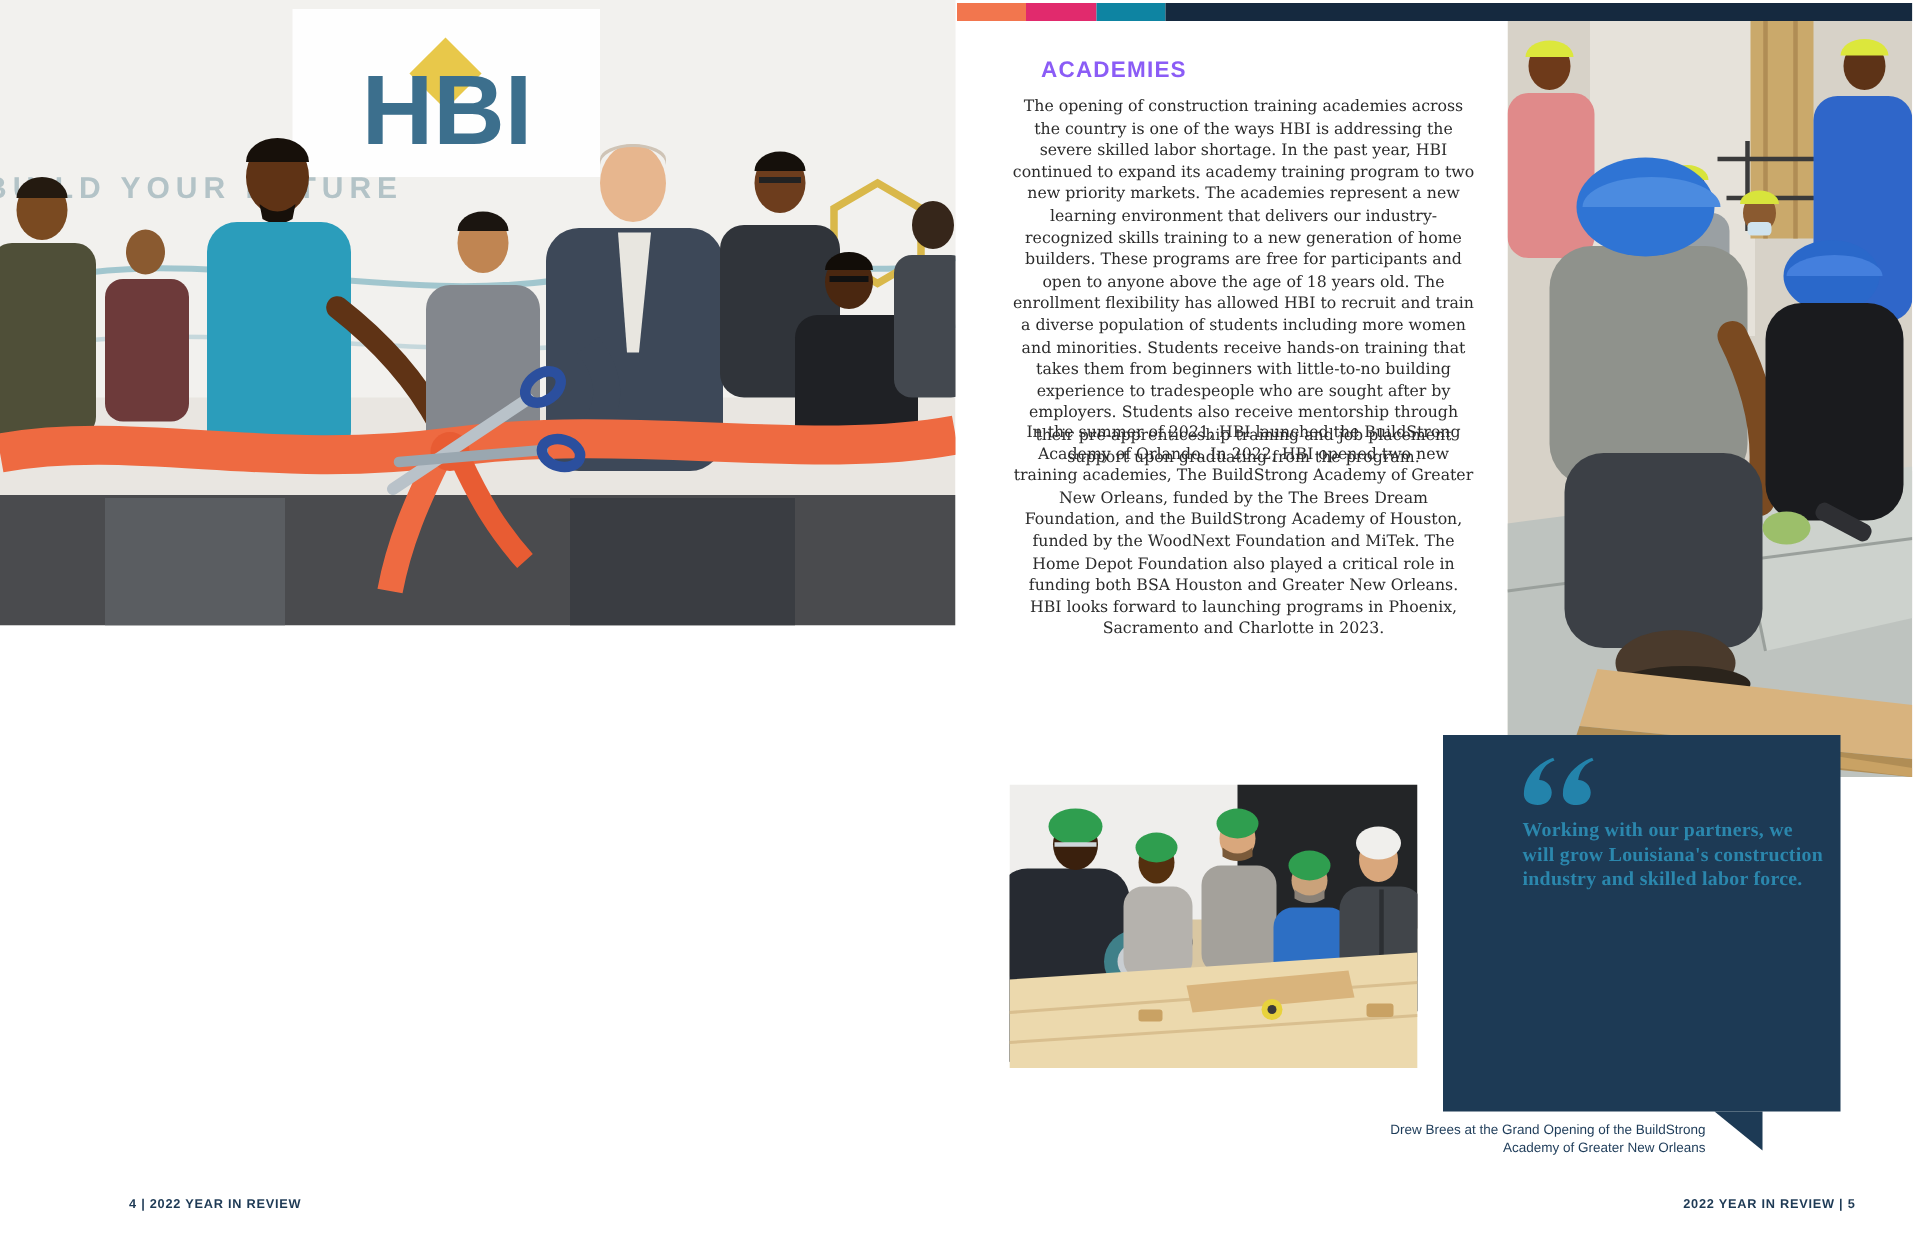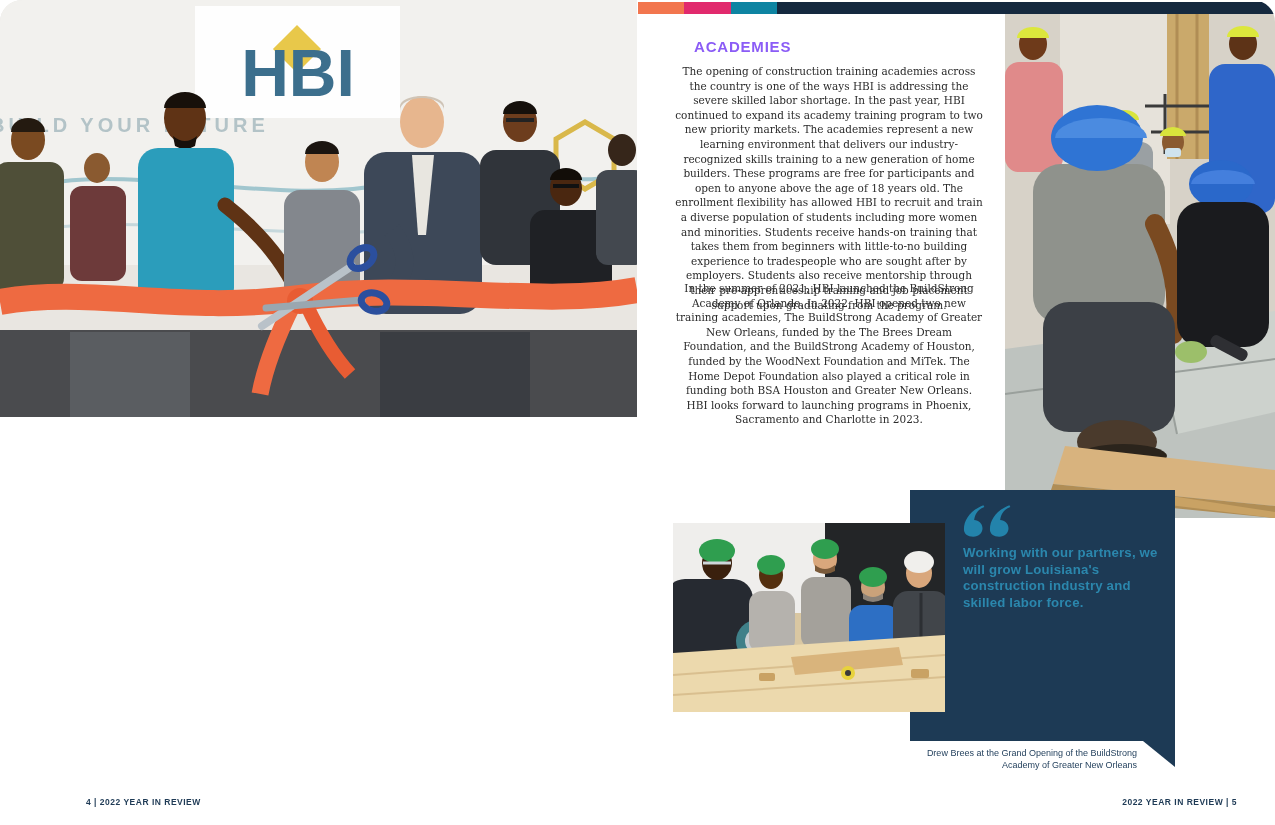--- a/index.html
+++ b/index.html
@@ -1,17 +1,17 @@
 <!DOCTYPE html>
 <html><head>
 <meta charset="utf-8">
 <style>
   html,body{margin:0;padding:0;background:#ffffff;}
   #spread{position:relative;width:1275px;height:825px;background:#ffffff;overflow:hidden;
-          font-family:"Liberation Sans",sans-serif;border-radius:22px;}
+          font-family:"Liberation Sans",sans-serif;}
   .abs{position:absolute;}
 
   
   .bar-seg{position:absolute;top:2px;height:12px;}
   .bar-orange{left:638px;width:46px;background:#f2764e;}
   .bar-pink{left:684px;width:47px;background:#e12a6d;}
   .bar-teal{left:731px;width:46px;background:#0e84a2;}
   .bar-navy{left:777px;width:498px;background:#15293f;}
 
   
@@ -27,21 +27,21 @@
                      letter-spacing:0.8px;color:#8b5cf6;margin-left:19px;}
   .body-par{left:675px;width:308px;font-family:"DejaVu Serif",serif;font-size:10.5px;
             line-height:14.6px;color:#2b2b2b;text-align:center;}
   #par-1{top:64px;}
   #par-2{top:281px;}
 
   
   #right-photo{left:1005px;top:14px;width:270px;height:504px;z-index:1;}
 
   
-  #quote-box{left:910px;top:490px;width:265px;height:251px;background:#1d3a55;z-index:2;}
+  #quote-box{left:962px;top:490px;width:265px;height:251px;background:#1d3a55;z-index:2;font-family:Liberation Serif, serif;}
   #quote-tail{left:1143px;top:741px;width:0;height:0;border-top:26px solid #1d3a55;
               border-left:32px solid transparent;z-index:2;}
   #quote-glyph{left:53px;top:13px;width:52px;height:34px;}
   .quote-text{left:53px;width:202px;font-size:13.2px;font-weight:bold;line-height:16.6px;
               color:#2b87ad;letter-spacing:0.2px;}
   #quote-line1{top:55px;}
   #quote-line2{top:121px;}
 
   
   #small-photo{left:673px;top:523px;width:272px;height:189px;z-index:3;}

